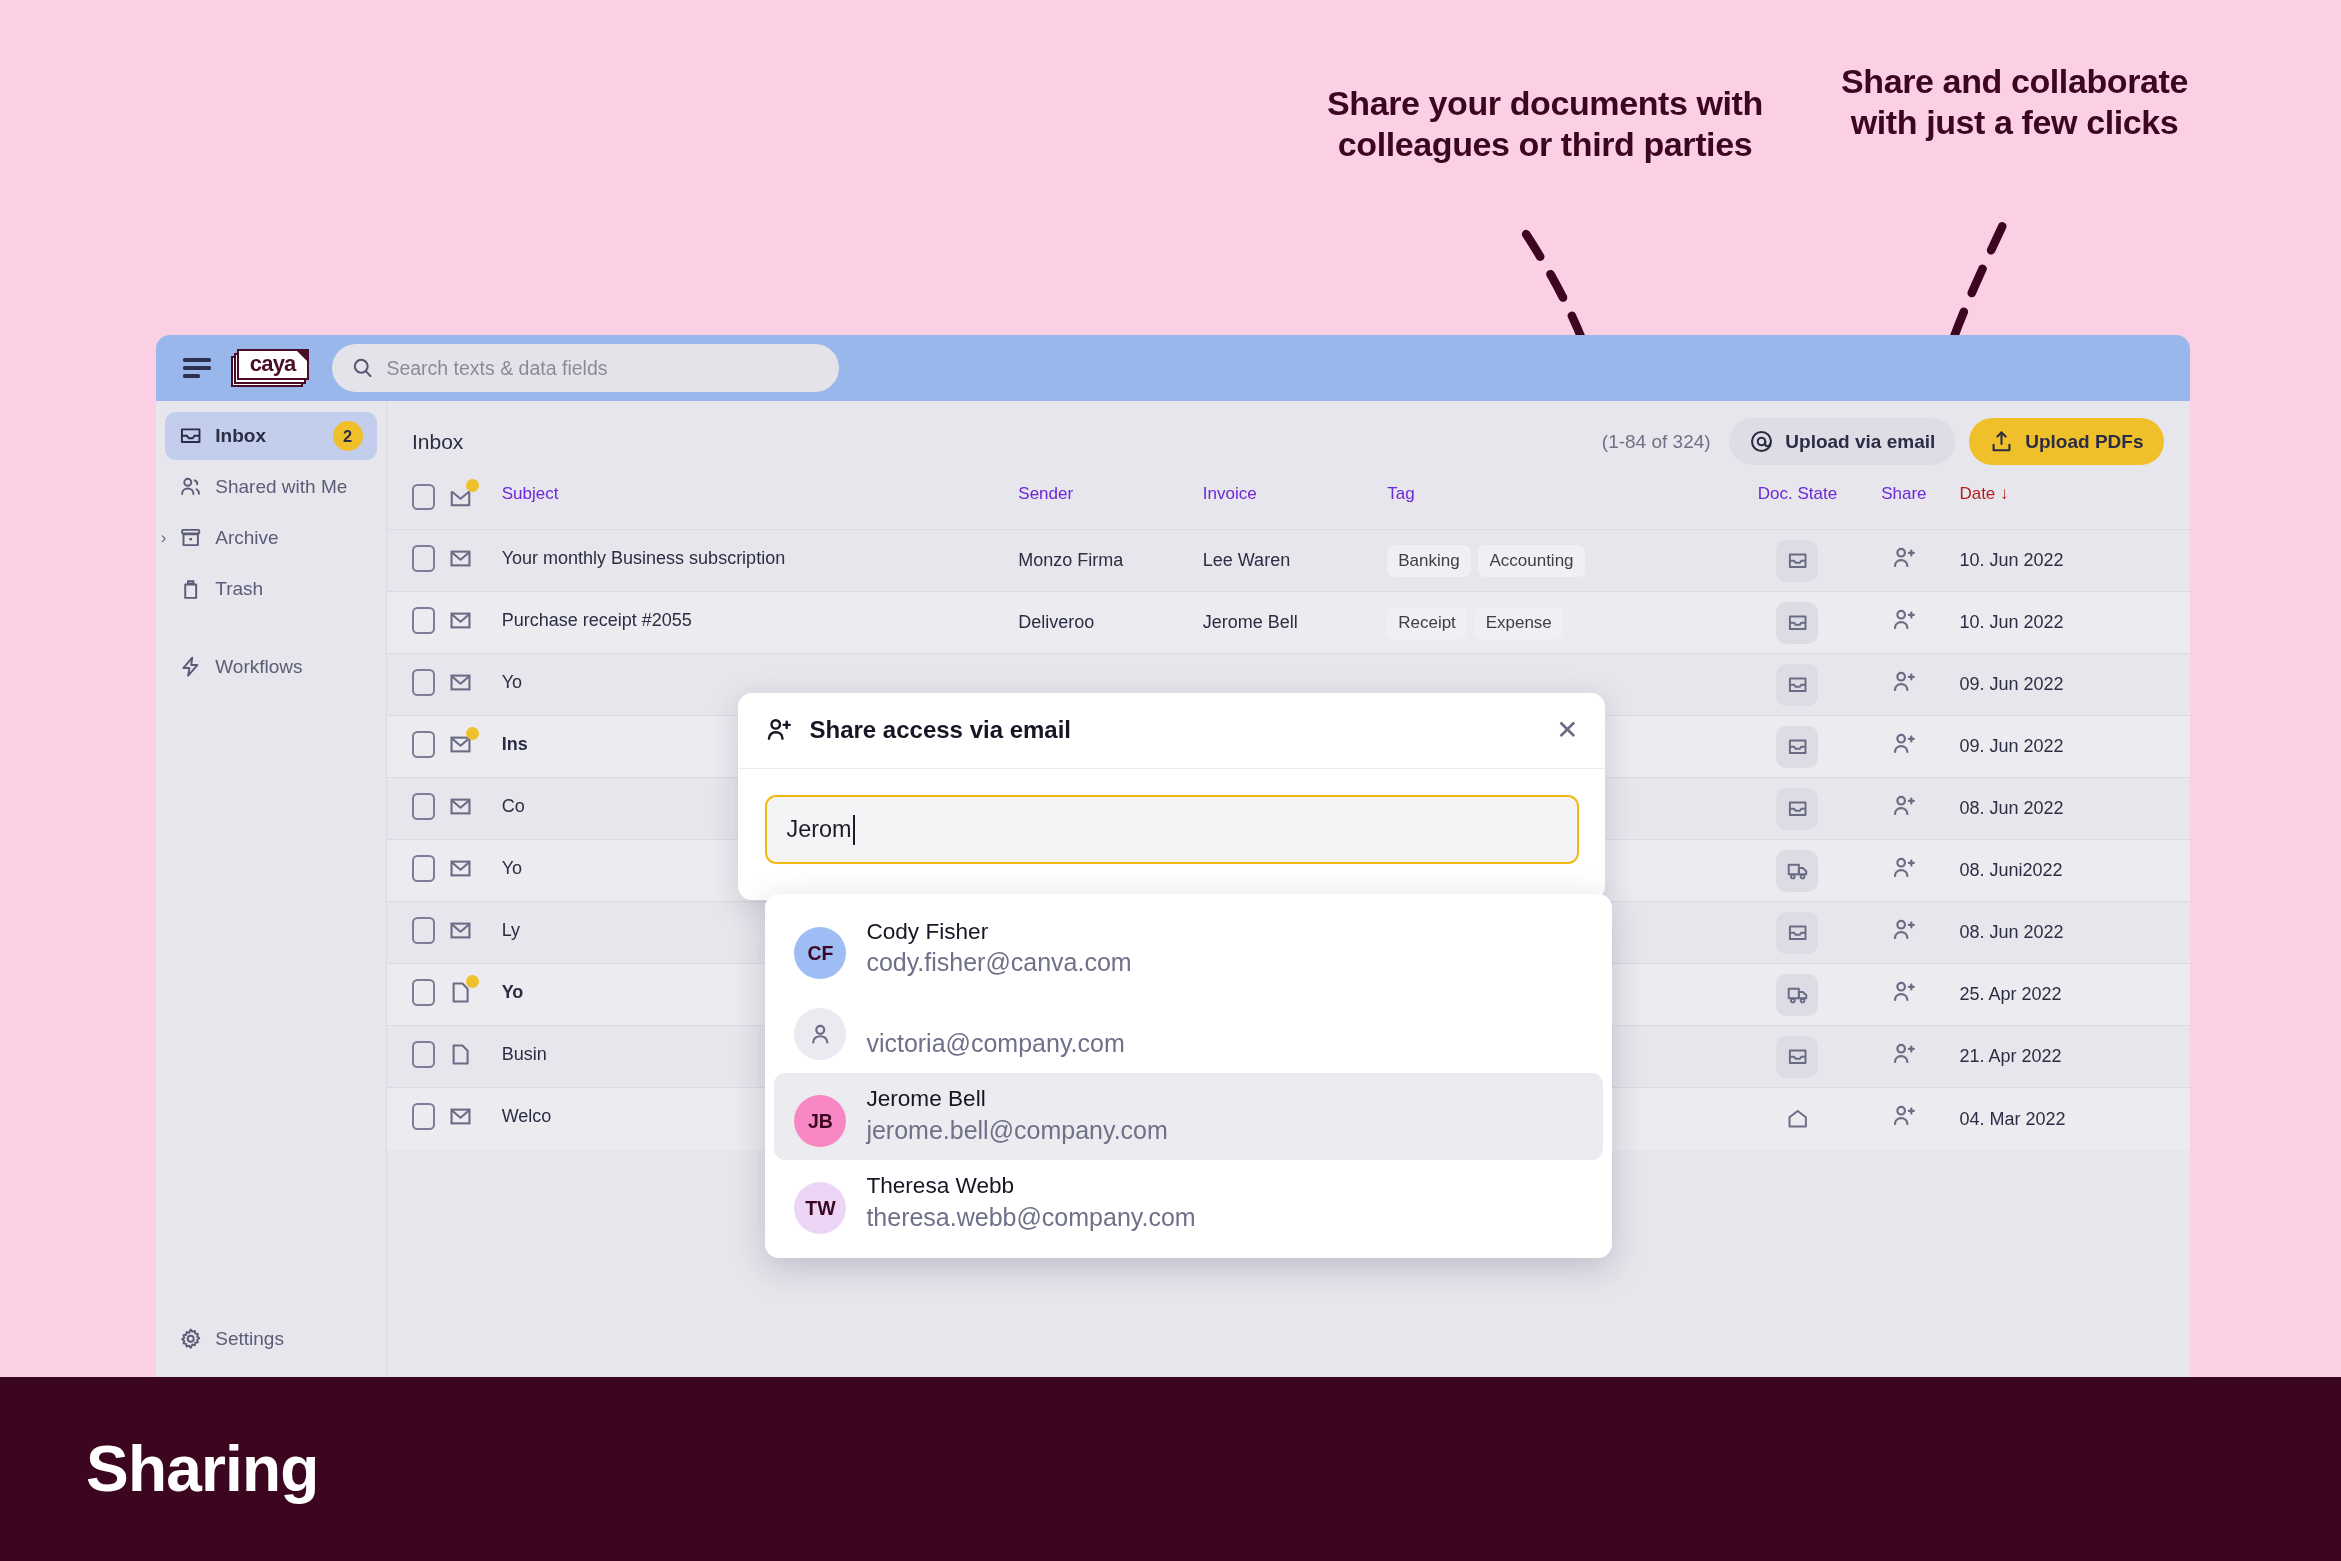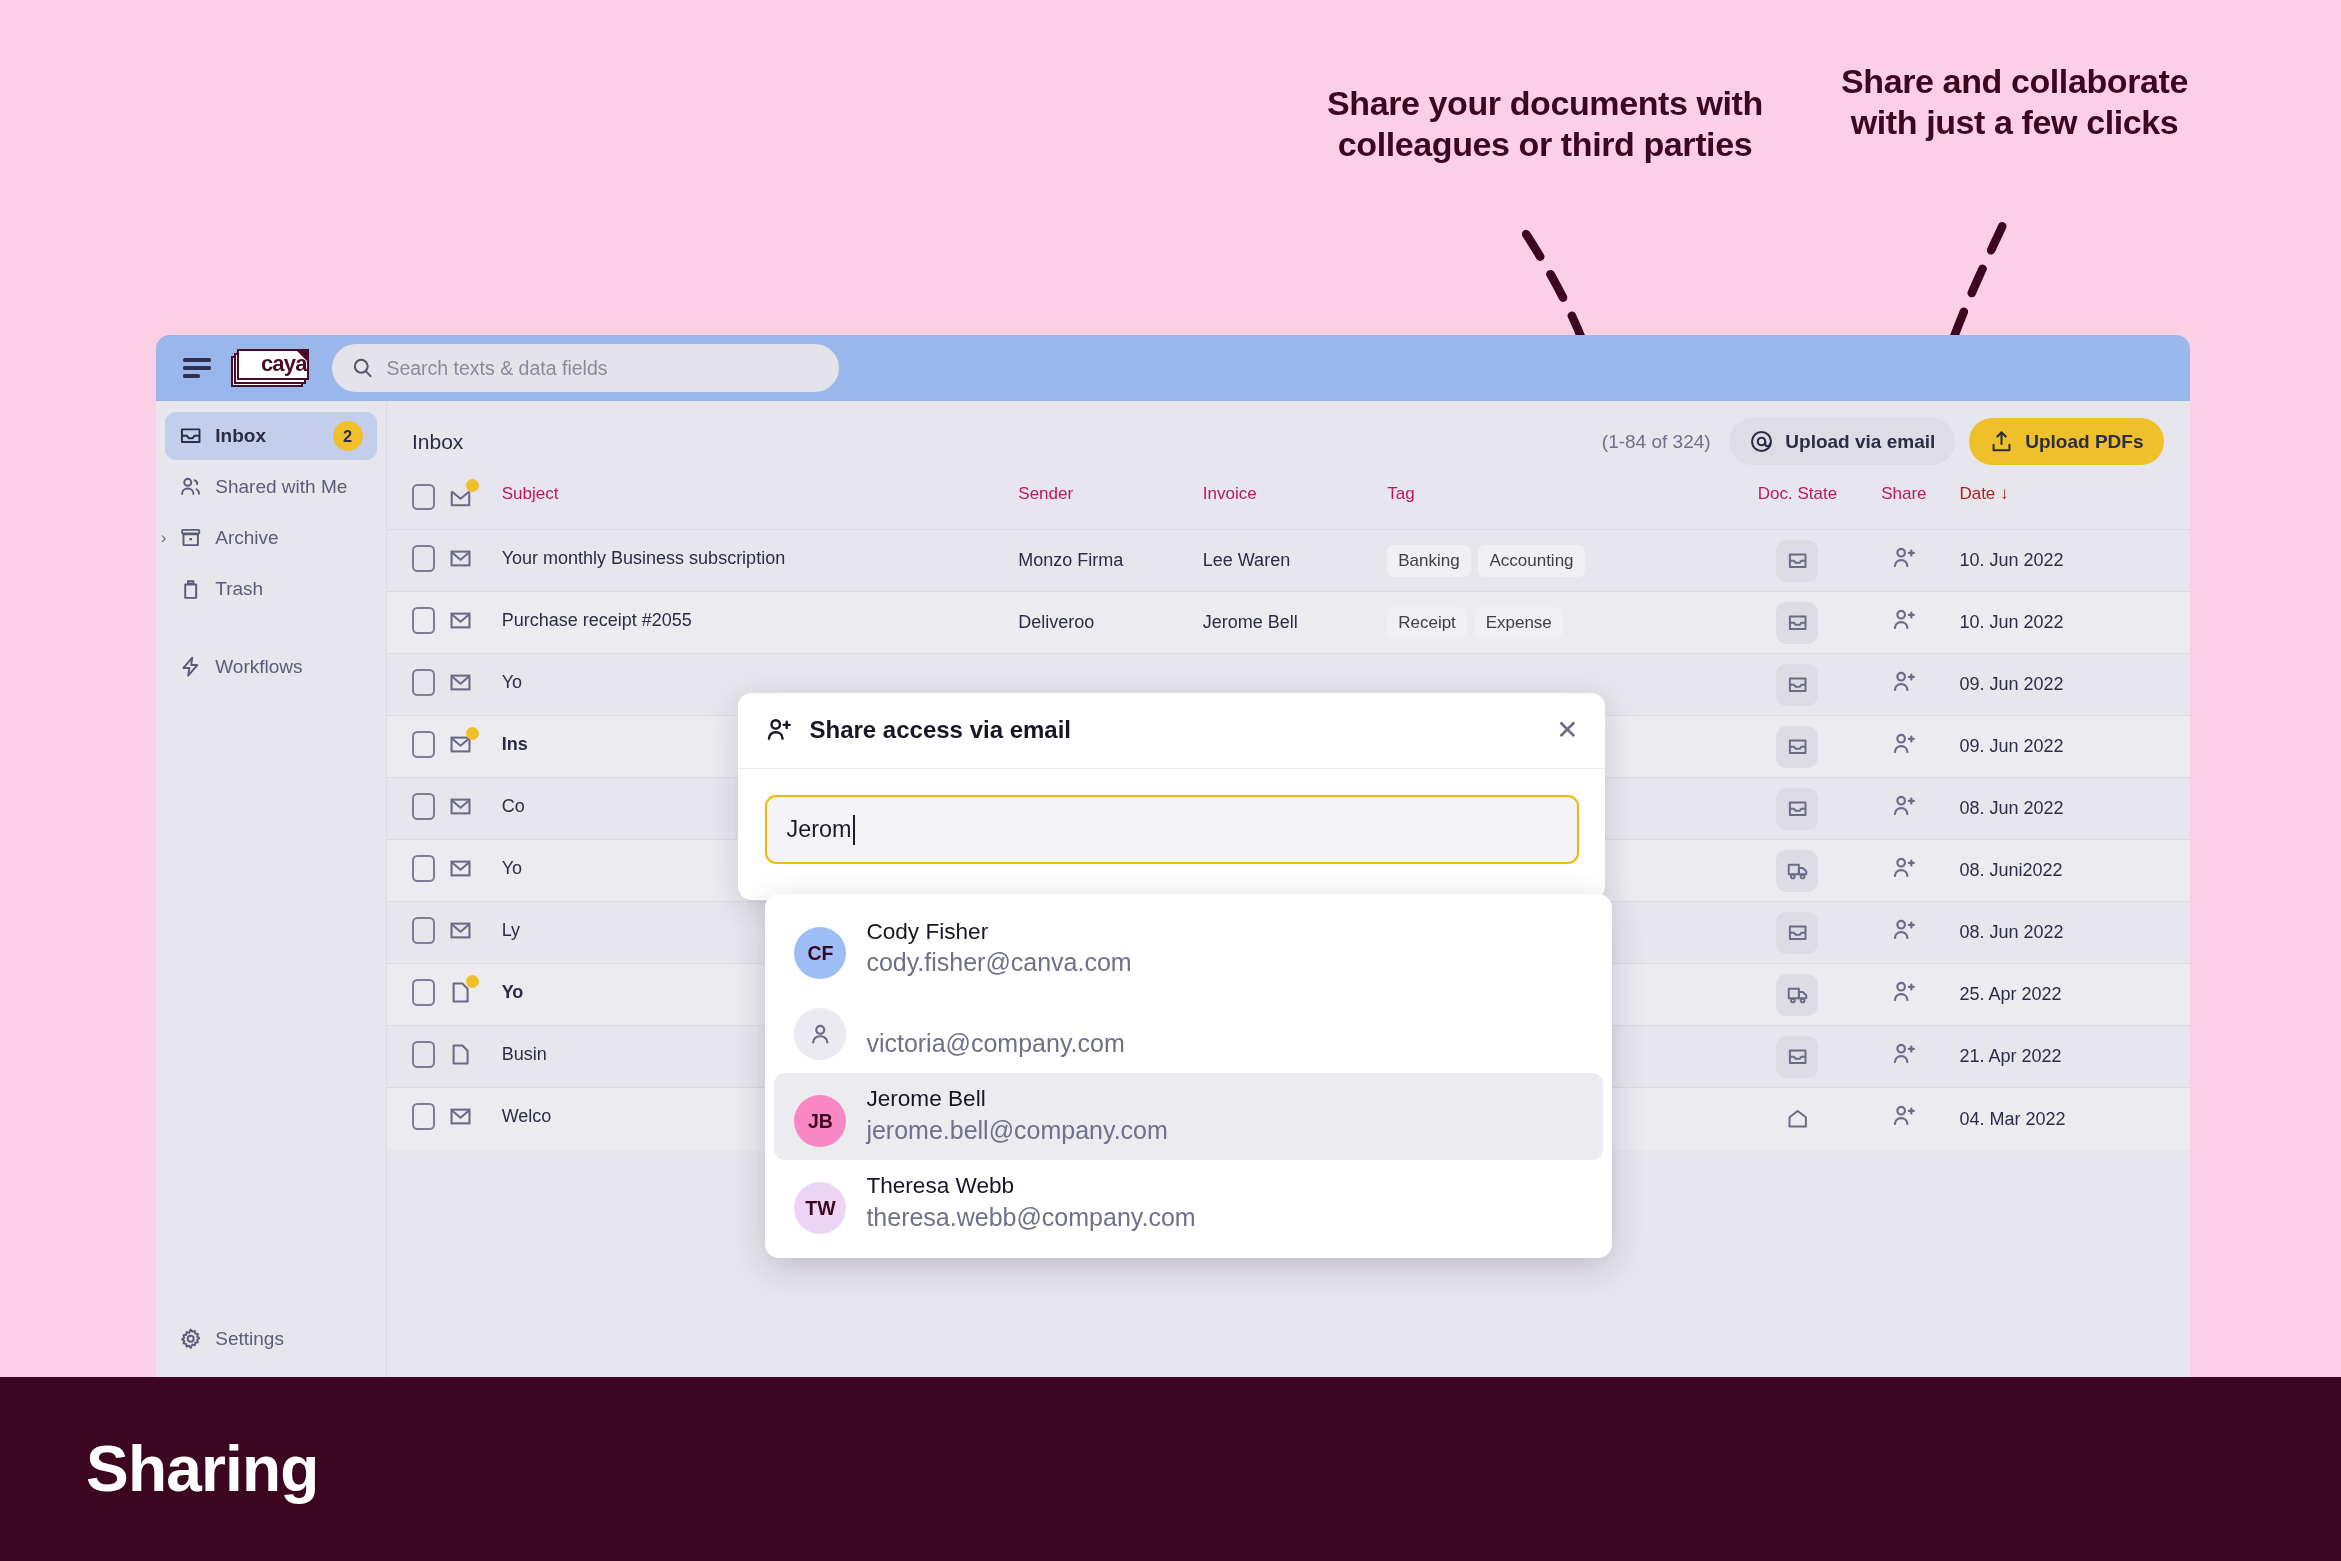--- a/index.html
+++ b/index.html
@@ -46,21 +46,21 @@
   #hamburger i:nth-child(1) { width: 28px; }
   #hamburger i:nth-child(2) { width: 28px; }
   #hamburger i:nth-child(3) { width: 17px; }
 
   #logo {
     position: relative; width: 81px; height: 39px;
   }
   #logo .sheet { position: absolute; background: #fff; border: 2.3px solid #4a0d28; }
   #logo .sheet.back2 { left: 0; top: 7.8px; width: 72px; height: 31px; }
   #logo .sheet.back1 { left: 3.1px; top: 4.7px;  width: 72px; height: 31px; }
-  #logo .sheet.front { left: 6.2px; top: 0;    width: 72px; height: 31px; display:flex; align-items:center; justify-content:flex-end; }
+  #logo .sheet.front { left: 6.2px; top: 0;    width: 72px; height: 31px; display:flex; align-items:center; justify-content:center; }
   #logo .wordmark { font-size: 22px; font-weight: 800; color: #4a0d28; letter-spacing: -0.8px; line-height: 1; }
   #logo .fold { position: absolute; right: 0; top: 0; width: 0; height: 0; border-left: 10px solid transparent; border-top: 10px solid #4a0d28; }
 
   #searchbox {
     width: 507px; height: 48px; background: #e4e3e9; border-radius: 24px;
     display: flex; align-items: center; gap: 12.5px; padding: 0 19px;
     cursor: text;
   }
   #searchbox .ph { color: #8b8a9b; font-size: 19.5px; }
 
@@ -104,21 +104,21 @@
     height: 47px; padding: 0 20px; border-radius: 23.4px;
     font-size: 19px; font-weight: 600; cursor: pointer; border: none;
     font-family: "Liberation Sans", sans-serif;
   }
   .btn.ghost { background: #dedde5; color: #2b2d45; }
   .btn.primary { background: #f0c02b; color: #2b2d45; }
 
   
   table { width: 100%; border-collapse: collapse; table-layout: fixed; }
   thead th {
-    font-size: 17px; color: #be185d; font-weight: 400; text-align: left;
+    font-size: 17px; color: #6d28d9; font-weight: 400; text-align: left;
     padding: 11px 0 14px 0; vertical-align: top;
   }
   thead th.date-th { color: #b91c1c; }
   tbody td { font-size: 18px; color: #2b2d45; padding: 0; height: 62px; vertical-align: middle; }
   tbody tr { border-top: 0.8px solid #dbdae2; }
   tbody tr.alt { background: #ecebf0; }
   tbody tr.unread td.subj { font-weight: 700; }
 
   .col-chk  { width: 52px; padding-left: 25px !important; }
   .col-ico  { width: 45px; }

